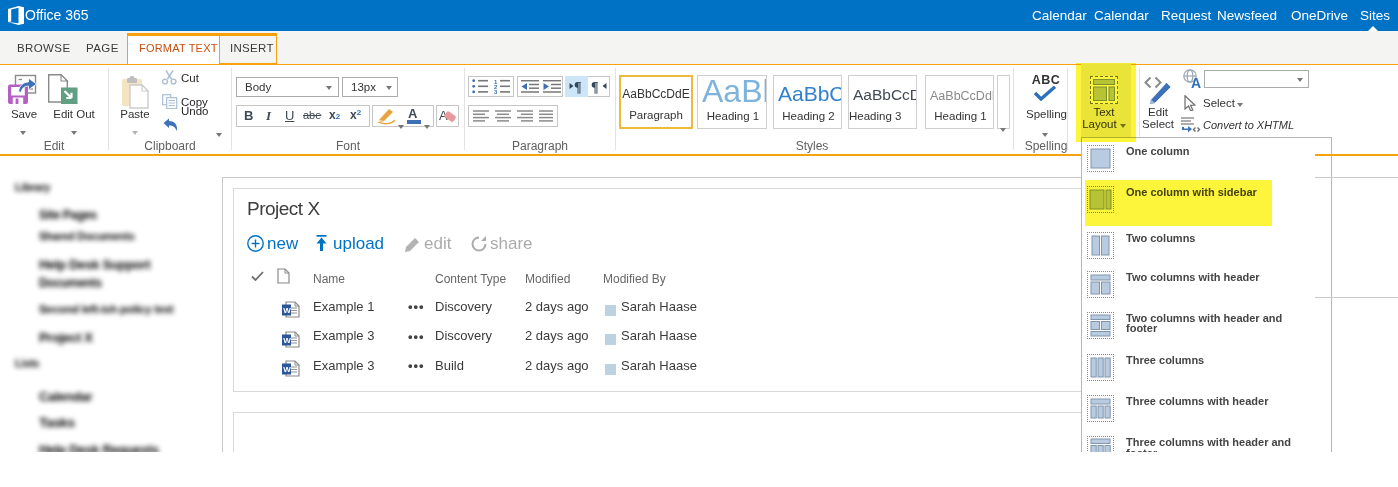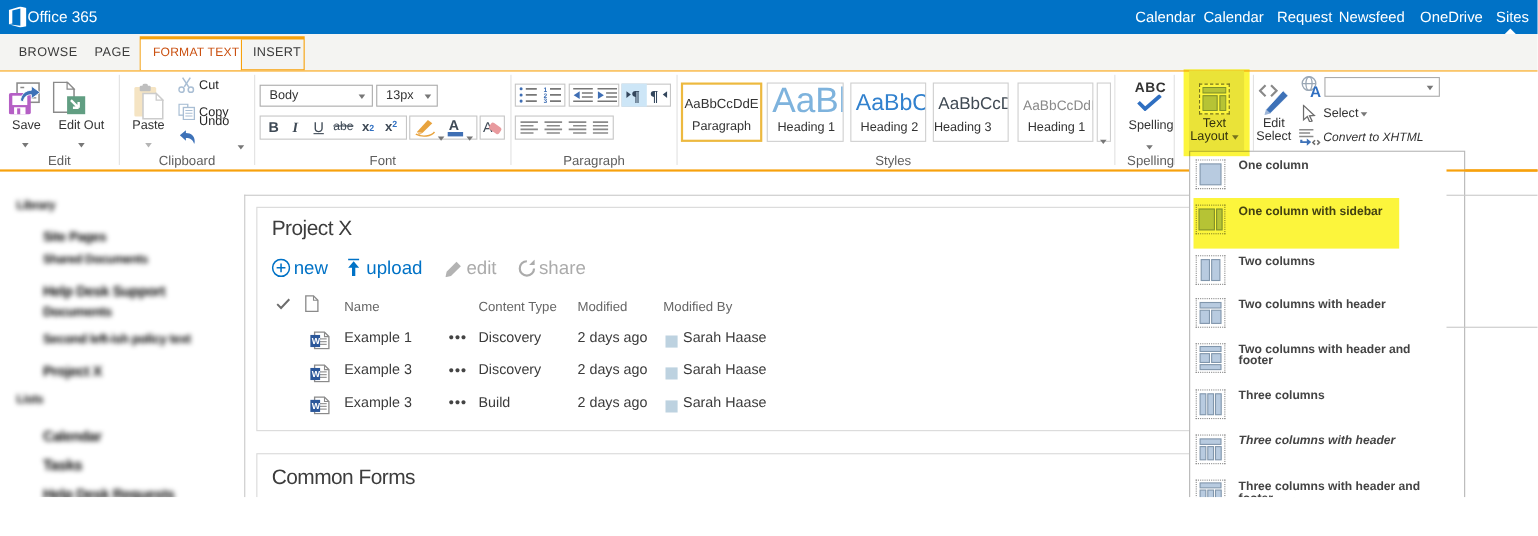--- a/index.html
+++ b/index.html
@@ -399,21 +399,20 @@
         <text x="1.3" y="11.5" font-size="8" font-weight="bold" fill="#fff" font-family="Liberation Sans">W</text>
       </svg>
       <div class="abs" style="left:313px;top:357.5px;font-size:13px;color:#3b3b3b;">Example 3</div>
       <div class="abs" style="left:408px;top:358px;font-size:13px;font-weight:bold;color:#444;letter-spacing:1px;">•••</div>
       <div class="abs" style="left:435px;top:357.5px;font-size:13px;color:#3b3b3b;">Build</div>
       <div class="abs" style="left:525px;top:357.5px;font-size:13px;color:#3b3b3b;">2 days ago</div>
       <div class="abs" style="left:605px;top:363.5px;width:11px;height:11px;background:#bdd2e0;"></div>
       <div class="abs" style="left:621px;top:357.5px;font-size:13px;color:#3b3b3b;">Sarah Haase</div>
     </div>
 
-  <div class="abs" style="left:247px;top:424px;font-size:19px;letter-spacing:-0.5px;color:#3d3d3d;">Common Forms</div>
   <div class="abs" style="left:270px;top:468px;width:7px;height:7px;border-radius:50%;background:#3c3c3c;"></div>
   <div class="abs" style="left:286px;top:464.5px;font-size:13px;color:#0072c6;">Help Request Form</div>
   <div class="abs" style="left:270px;top:486px;width:7px;height:7px;border-radius:50%;background:#3c3c3c;"></div>
   <div class="abs" style="left:286px;top:481.5px;font-size:13px;color:#0072c6;">Meeting Request Form</div>
 
   <div class="abs" style="left:1081px;top:137px;width:251px;height:340px;background:#fff;border:1px solid #b6b6b6;box-sizing:border-box;z-index:40;"></div>
   <div id="menuitems" style="position:absolute;left:0;top:0;z-index:41;">
       <div class="abs" style="left:1087px;top:145px;width:27px;height:27px;border:1px dotted #8a8a8a;background:#fff;box-sizing:border-box;z-index:41;"></div>
       <svg class="abs" style="left:1087px;top:145px;z-index:42;" width="27" height="27" viewBox="0 0 27 27">
         <rect x="4" y="4" width="19" height="19" fill="#b8cbe0" stroke="#8096ac"></rect>
@@ -453,21 +452,21 @@
         <rect x="18" y="4" width="5.2" height="19" fill="#b8cbe0" stroke="#8096ac"></rect>
       </svg>
       <div class="abs" style="left:1126px;top:355px;width:168px;font-size:11px;font-weight:bold;color:#444;line-height:10.5px;z-index:41;">Three columns</div>
       <div class="abs" style="left:1087px;top:395px;width:27px;height:27px;border:1px dotted #8a8a8a;background:#fff;box-sizing:border-box;z-index:41;"></div>
       <svg class="abs" style="left:1087px;top:395px;z-index:42;" width="27" height="27" viewBox="0 0 27 27">
         <rect x="4" y="4" width="19" height="5" fill="#b8cbe0" stroke="#8096ac"></rect>
         <rect x="4" y="11" width="5.2" height="12" fill="#b8cbe0" stroke="#8096ac"></rect>
         <rect x="11" y="11" width="5.2" height="12" fill="#b8cbe0" stroke="#8096ac"></rect>
         <rect x="18" y="11" width="5.2" height="12" fill="#b8cbe0" stroke="#8096ac"></rect>
       </svg>
-      <div class="abs" style="left:1126px;top:396px;width:168px;font-size:11px;font-weight:bold;color:#444;line-height:10.5px;z-index:41;font-style:italic;">Three columns with header</div>
+      <div class="abs" style="left:1126px;top:396px;width:168px;font-size:11px;font-weight:bold;color:#444;line-height:10.5px;z-index:41;">Three columns with header</div>
       <div class="abs" style="left:1087px;top:436px;width:27px;height:27px;border:1px dotted #8a8a8a;background:#fff;box-sizing:border-box;z-index:41;"></div>
       <svg class="abs" style="left:1087px;top:436px;z-index:42;" width="27" height="27" viewBox="0 0 27 27">
         <rect x="4" y="3" width="19" height="4.5" fill="#b8cbe0" stroke="#8096ac"></rect>
         <rect x="4" y="9.5" width="5.2" height="8" fill="#b8cbe0" stroke="#8096ac"></rect>
         <rect x="11" y="9.5" width="5.2" height="8" fill="#b8cbe0" stroke="#8096ac"></rect>
         <rect x="18" y="9.5" width="5.2" height="8" fill="#b8cbe0" stroke="#8096ac"></rect>
         <rect x="4" y="19.5" width="19" height="4.5" fill="#b8cbe0" stroke="#8096ac"></rect>
       </svg>
       <div class="abs" style="left:1126px;top:437px;width:168px;font-size:11px;font-weight:bold;color:#444;line-height:10.5px;z-index:41;">Three columns with header and footer</div>
     </div>

